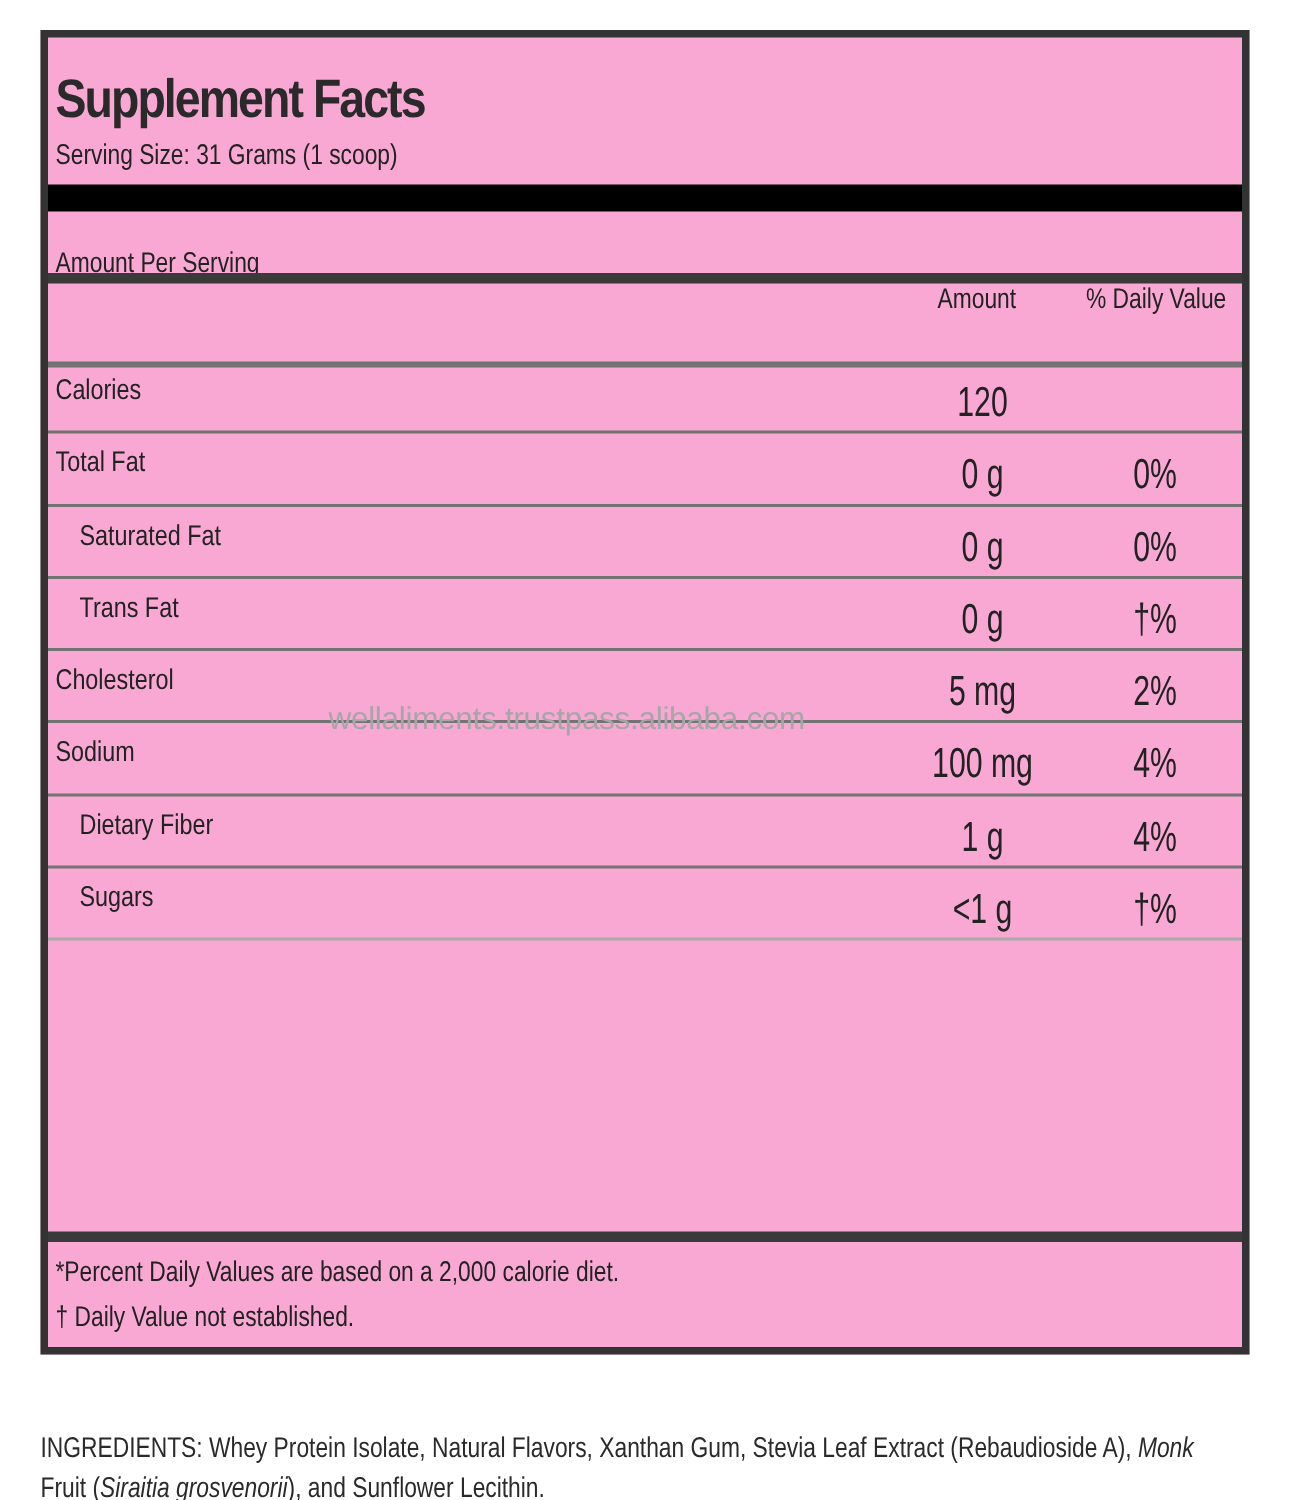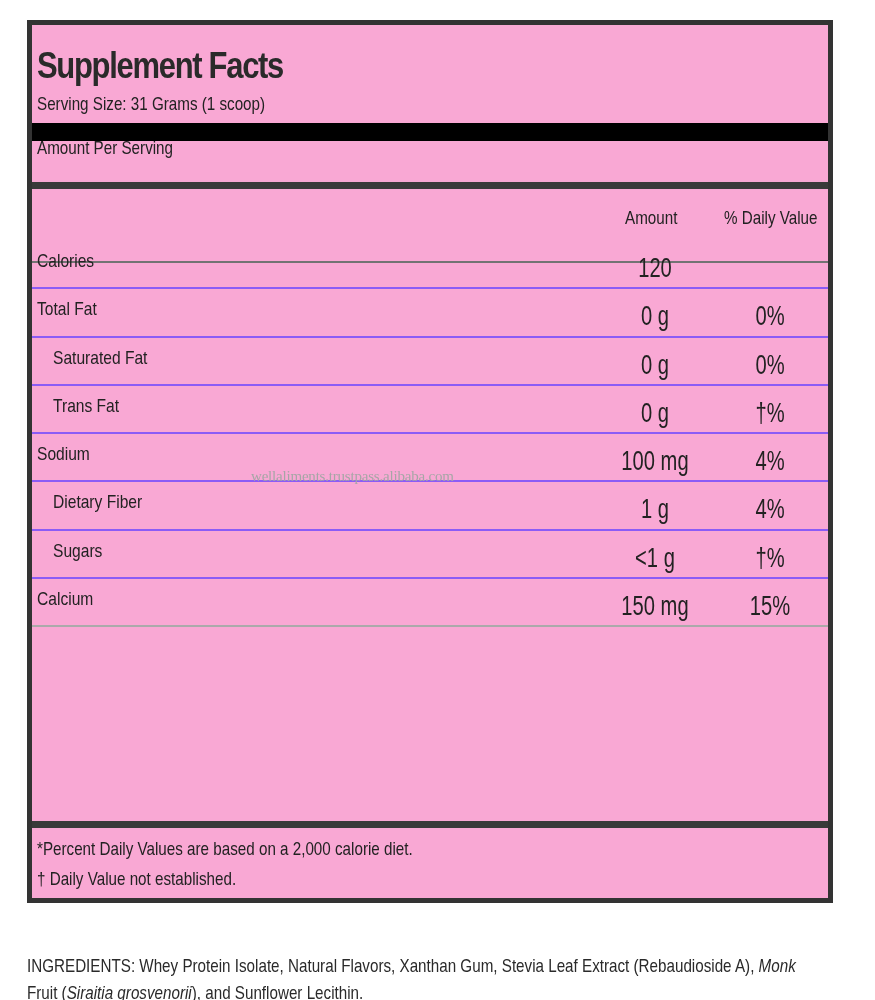--- a/index.html
+++ b/index.html
@@ -12,52 +12,52 @@
   .title-area { position: absolute; left: 0; top: 0; width: 100%; height: 98px; }
   .title {
     position: absolute; left: 5px; top: 20px; font-size: 36px; font-weight: bold;
     letter-spacing: -1.5px; transform: scaleX(0.86); transform-origin: left top; color: #2a2a2a;
   }
   .serving {
     position: absolute; left: 5px; top: 68px; font-size: 19px; transform: scaleX(0.8);
     transform-origin: left top; color: #222; white-space: nowrap;
   }
   .black-bar { position: absolute; left: 0; top: 98px; width: 100%; height: 18px; background: #000; }
-  .aps { position: absolute; left: 0; top: 104px; width: 100%; height: 41px; }
+  .aps { position: absolute; left: 0; top: 132px; width: 100%; height: 41px; }
   .aps span {
     position: absolute; left: 5px; top: 8px; font-size: 19px; transform: scaleX(0.8);
     transform-origin: left top; white-space: nowrap;
   }
   .thick-gray { position: absolute; left: 0; width: 100%; height: 7px; background: #3a3a3a; }
-  .col-head { position: absolute; left: 0; top: 170px; width: 100%; height: 68px; border-bottom: 2px solid #737373; box-sizing: border-box; }
+  .col-head { position: absolute; left: 0; top: 152px; width: 100%; height: 68px; border-bottom: 4px solid #737373; box-sizing: border-box; }
   .col-head .amt, .col-head .dv {
     position: absolute; top: 12px; font-size: 19px; transform: scaleX(0.8); white-space: nowrap;
   }
   .col-head .amt { left: 593px; transform-origin: left top; }
   .col-head .dv { left: 692px; transform-origin: left top; }
   .rows { position: absolute; left: 0; top: 216px; width: 100%; }
-  .row { position: relative; height: 48.3px; border-bottom: 2px solid #8b5cf6; box-sizing: border-box; }
+  .row { position: relative; height: 48.3px; border-bottom: 2px solid #737373; box-sizing: border-box; }
   .row:last-child { border-bottom: 2px solid #aaaaaa; }
   .row .name {
     position: absolute; top: 9px; font-size: 19px; transform: scaleX(0.82);
     transform-origin: left top; white-space: nowrap;
   }
   .row .name.l0 { left: 5px; }
   .row .name.l1 { left: 21px; }
   .row .amount {
     position: absolute; left: 573px; width: 100px; text-align: center; top: 11px; font-size: 28px;
     transform: scaleX(0.72); transform-origin: center top; white-space: nowrap; color: #222;
   }
   .row .dvv {
     position: absolute; left: 688px; width: 100px; text-align: center; top: 11px; font-size: 28px;
     transform: scaleX(0.72); transform-origin: center top; white-space: nowrap; color: #222;
   }
   .watermark {
-    position: absolute; left: 219px; top: 468px; font-family: Liberation Serif, serif;
-    font-size: 15px; color: #a6a6a6; white-space: nowrap; letter-spacing: -0.2px; margin-left: 32px;
+    position: absolute; left: 219px; top: 468px; font-family: Liberation Sans, sans-serif;
+    font-size: 21px; color: #a6a6a6; white-space: nowrap; letter-spacing: -0.2px;
   }
   .footnote { position: absolute; left: 0; top: 803px; width: 100%; height: 70px; }
   .footnote div {
     position: absolute; left: 5px; font-size: 19px; transform: scaleX(0.8);
     transform-origin: left top; white-space: nowrap;
   }
   .ingredients {
     position: absolute; left: 27px; top: 952px; width: 840px; font-size: 19px; line-height: 27px;
     color: #2a2a2a;
   }
@@ -97,38 +97,38 @@
       <span class="name l1">Saturated Fat</span>
       <span class="amount">0 g</span>
       <span class="dvv">0%</span>
     </div>
     <div class="row">
       <span class="name l1">Trans Fat</span>
       <span class="amount">0 g</span>
       <span class="dvv">†%</span>
     </div>
     <div class="row">
+      <span class="name l0">Cholesterol</span>
+      <span class="amount">5 mg</span>
+      <span class="dvv">2%</span>
+    </div>
+    <div class="row">
       <span class="name l0">Sodium</span>
       <span class="amount">100 mg</span>
       <span class="dvv">4%</span>
     </div>
     <div class="row">
       <span class="name l1">Dietary Fiber</span>
       <span class="amount">1 g</span>
       <span class="dvv">4%</span>
     </div>
     <div class="row">
       <span class="name l1">Sugars</span>
       <span class="amount">&lt;1 g</span>
       <span class="dvv">†%</span>
-    </div>
-    <div class="row">
-      <span class="name l0">Calcium</span>
-      <span class="amount">150 mg</span>
-      <span class="dvv">15%</span>
     </div>
   </div>
 
   <div class="thick-gray" style="top:796px;"></div>
   <div class="footnote">
     <div style="top:10px;">*Percent Daily Values are based on a 2,000 calorie diet.</div>
     <div style="top:40px;">† Daily Value not established.</div>
   </div>
 </div>
 

